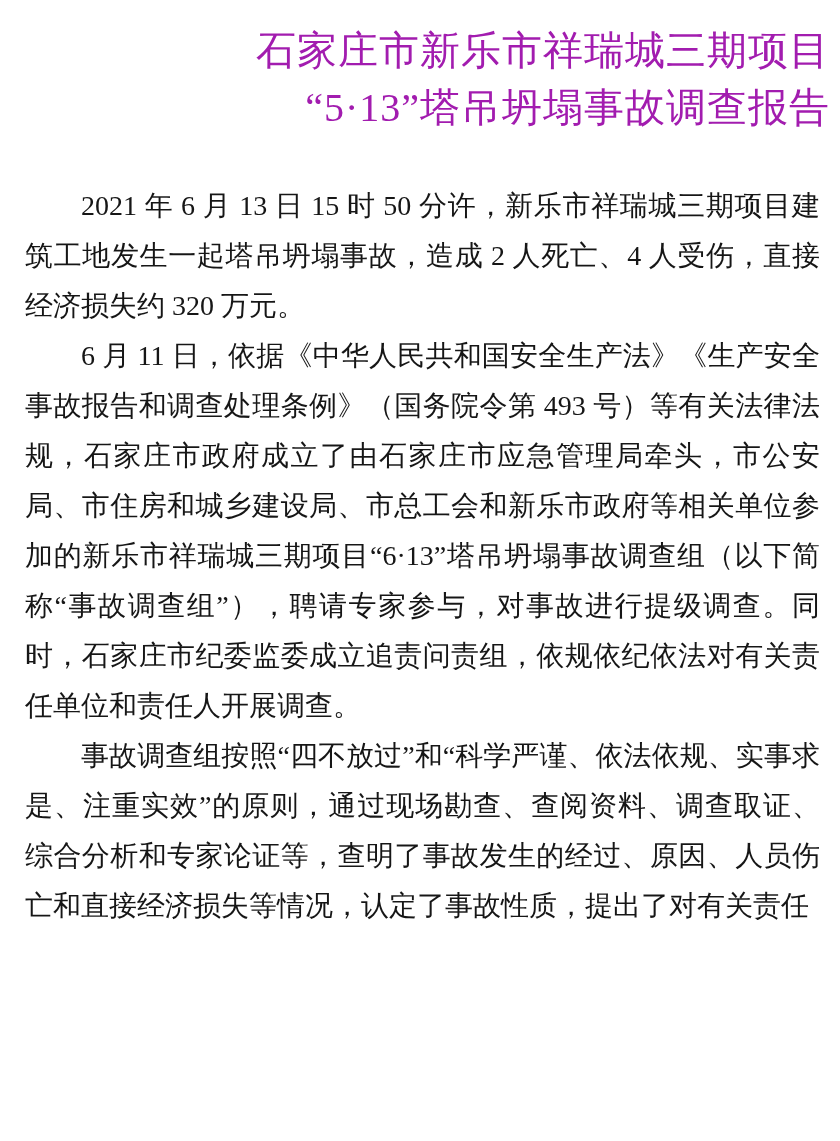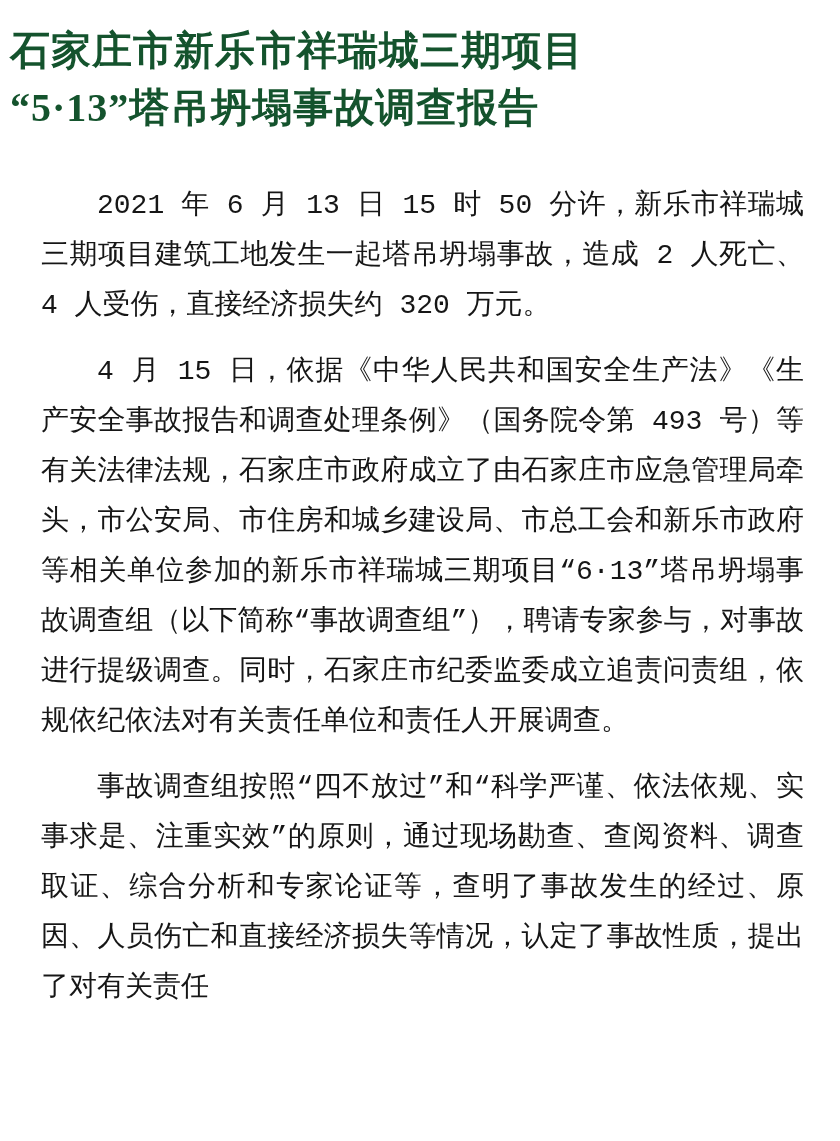--- a/index.html
+++ b/index.html
@@ -12,51 +12,50 @@
     width: 840px;
     height: 1141px;
     margin: 0 auto;
     background: #ffffff;
     overflow: hidden;
     font-family: "Liberation Serif", "DejaVu Serif", serif;
     color: #161616;
   }
   .title {
     margin: 22px 10px 0 10px;
-    text-align: left;
-    font-weight: bold;
+    text-align: right;
+    font-weight: normal;
     font-size: 40px;
     line-height: 57px;
-    color: #14532d;
+    color: #a21caf;
     letter-spacing: 1px;
   }
   .title-line {
     display: block;
     white-space: nowrap;
   }
   .report-body {
     margin: 45px 20px 0 25px;
     font-size: 28px;
     line-height: 50px;
     text-align: justify;
   }
   .report-body p {
-    margin: 16px;
+    margin: 0;
     padding: 0;
     text-indent: 2em;
     word-break: break-all;
-    font-family: Liberation Mono, monospace;
   }
 </style>
 </head>
 <body>
 
 <div class="page">
   <h1 class="title">
     <span class="title-line">石家庄市新乐市祥瑞城三期项目</span>
     <span class="title-line">“5·13”塔吊坍塌事故调查报告</span>
   </h1>
   <div class="report-body">
     <p>2021 年 6 月 13 日 15 时 50 分许，新乐市祥瑞城三期项目建筑工地发生一起塔吊坍塌事故，造成 2 人死亡、4 人受伤，直接经济损失约 320 万元。</p>
-    <p>4 月 15 日，依据《中华人民共和国安全生产法》《生产安全事故报告和调查处理条例》（国务院令第 493 号）等有关法律法规，石家庄市政府成立了由石家庄市应急管理局牵头，市公安局、市住房和城乡建设局、市总工会和新乐市政府等相关单位参加的新乐市祥瑞城三期项目“6·13”塔吊坍塌事故调查组（以下简称“事故调查组”），聘请专家参与，对事故进行提级调查。同时，石家庄市纪委监委成立追责问责组，依规依纪依法对有关责任单位和责任人开展调查。</p>
+    <p>6 月 11 日，依据《中华人民共和国安全生产法》《生产安全事故报告和调查处理条例》（国务院令第 493 号）等有关法律法规，石家庄市政府成立了由石家庄市应急管理局牵头，市公安局、市住房和城乡建设局、市总工会和新乐市政府等相关单位参加的新乐市祥瑞城三期项目“6·13”塔吊坍塌事故调查组（以下简称“事故调查组”），聘请专家参与，对事故进行提级调查。同时，石家庄市纪委监委成立追责问责组，依规依纪依法对有关责任单位和责任人开展调查。</p>
     <p>事故调查组按照“四不放过”和“科学严谨、依法依规、实事求是、注重实效”的原则，通过现场勘查、查阅资料、调查取证、综合分析和专家论证等，查明了事故发生的经过、原因、人员伤亡和直接经济损失等情况，认定了事故性质，提出了对有关责任</p>
   </div>
 </div>
 
 </body></html>

